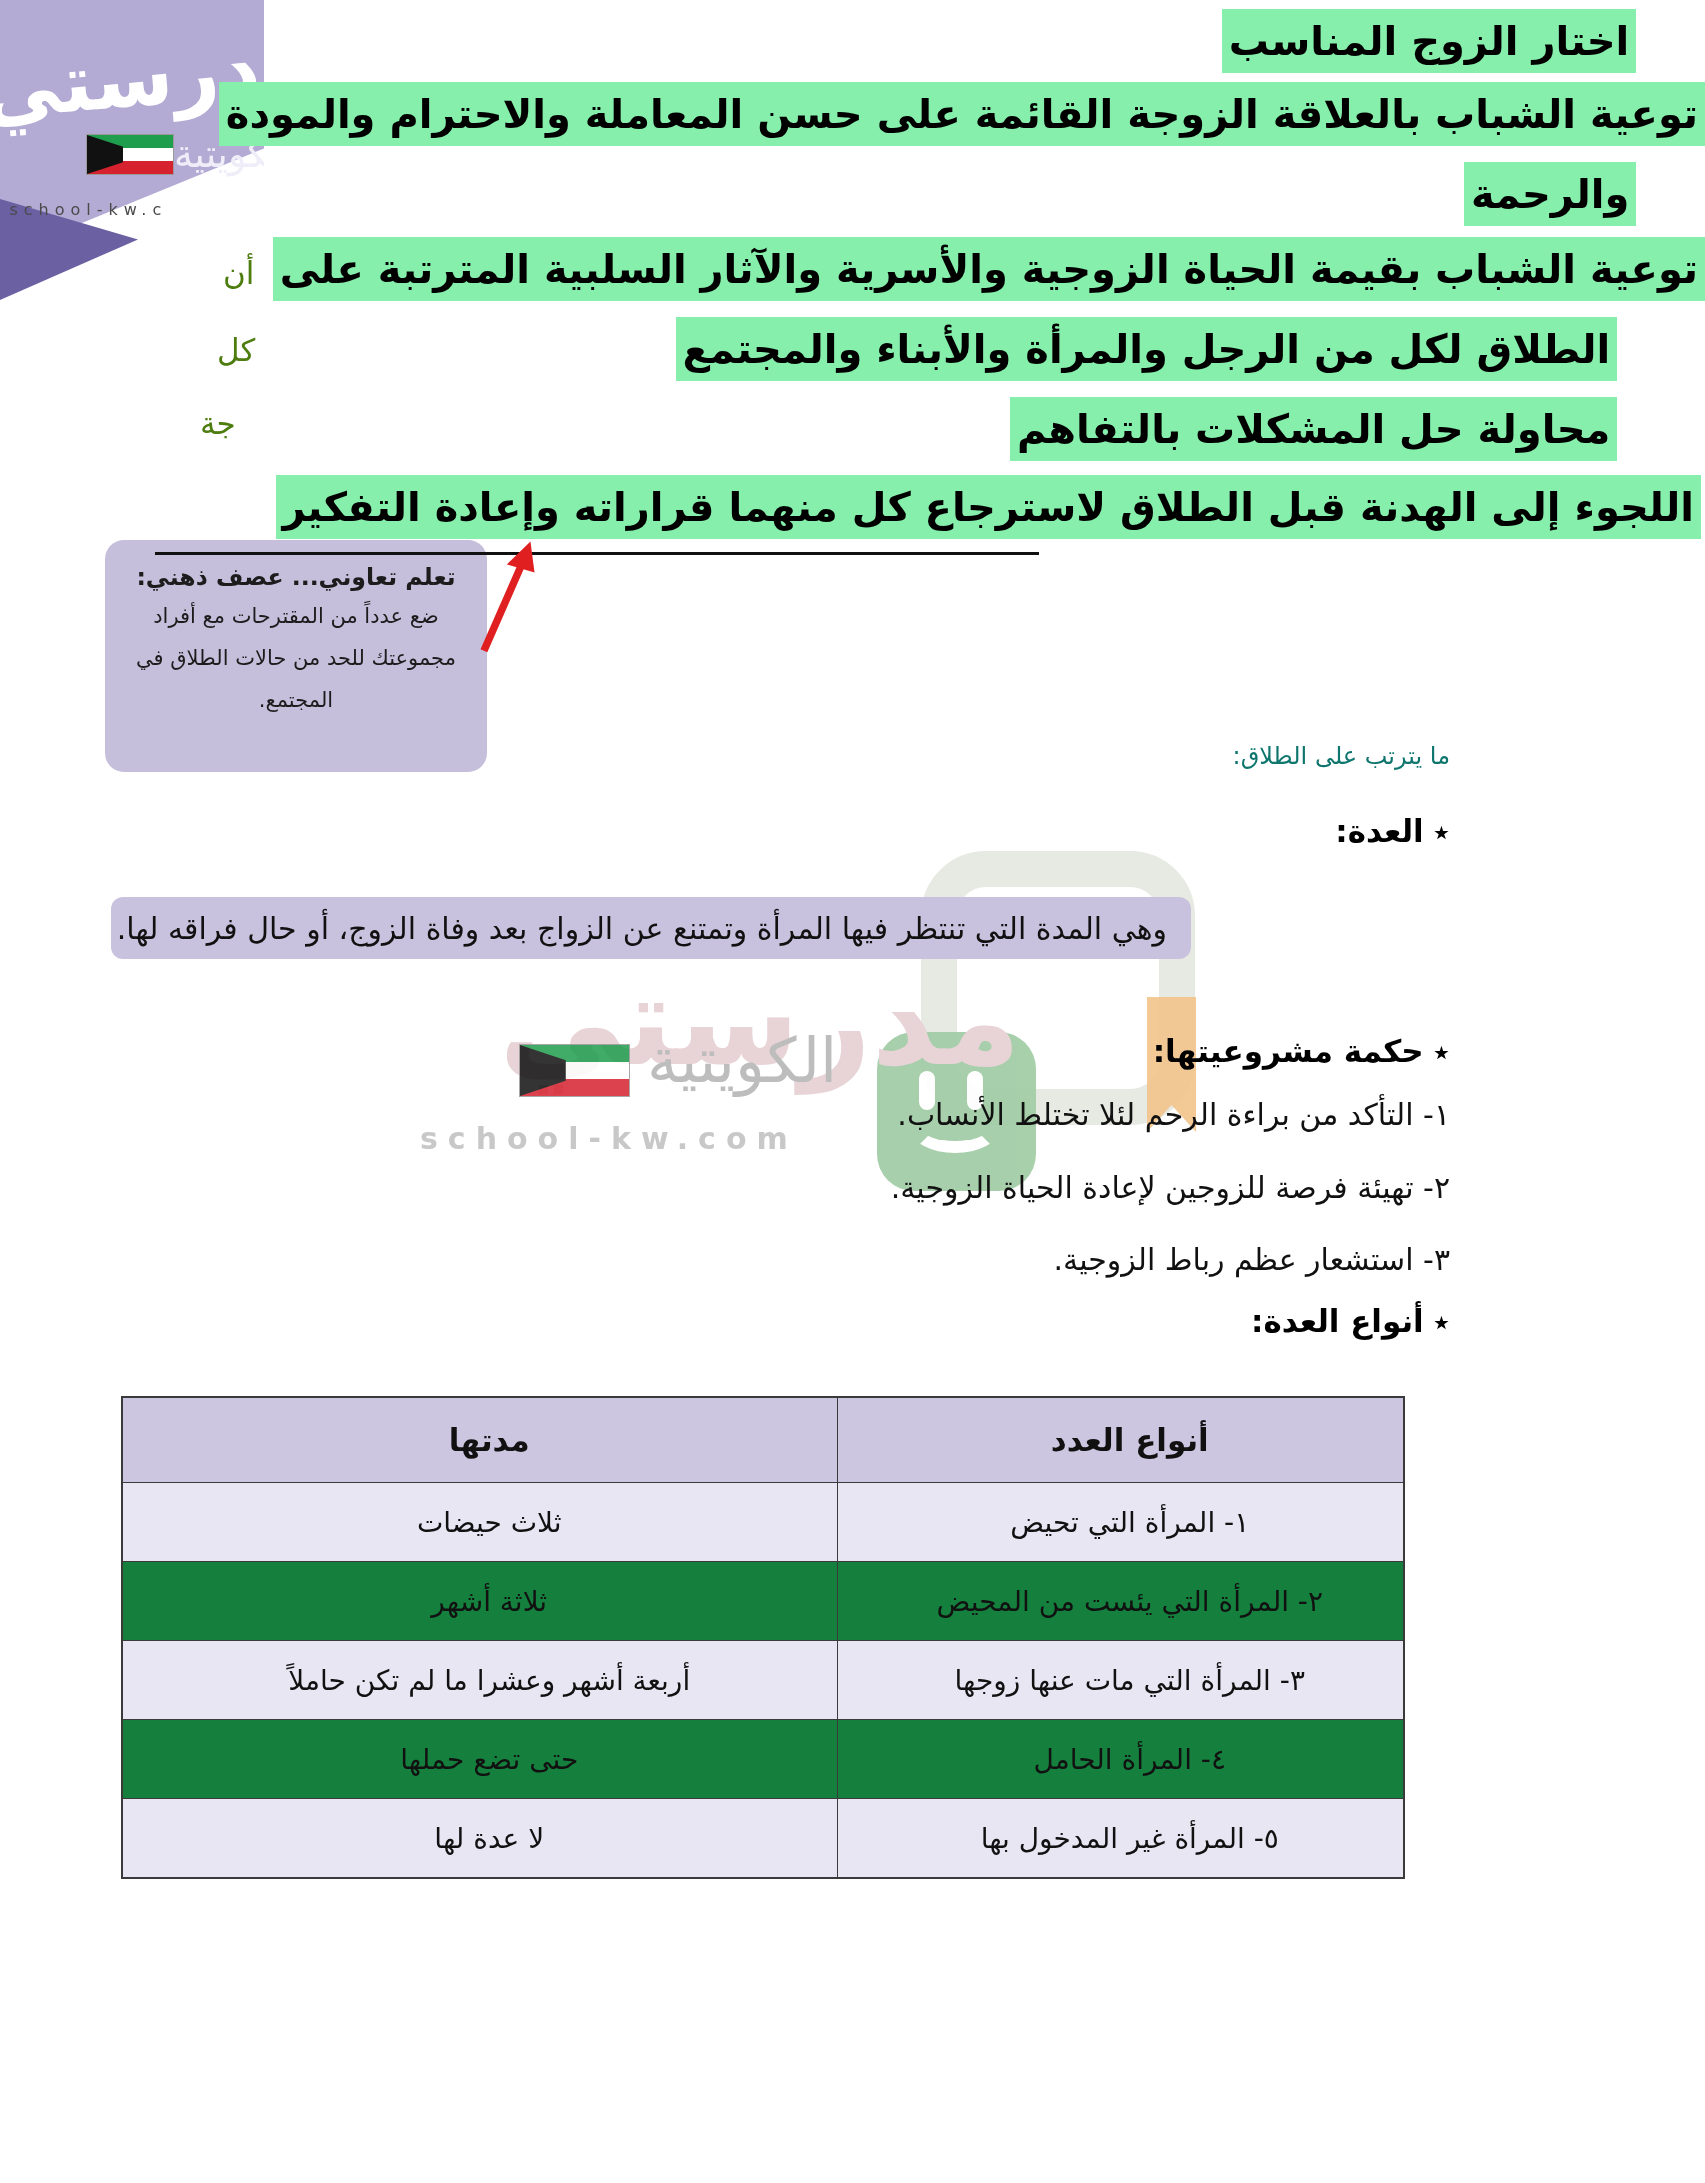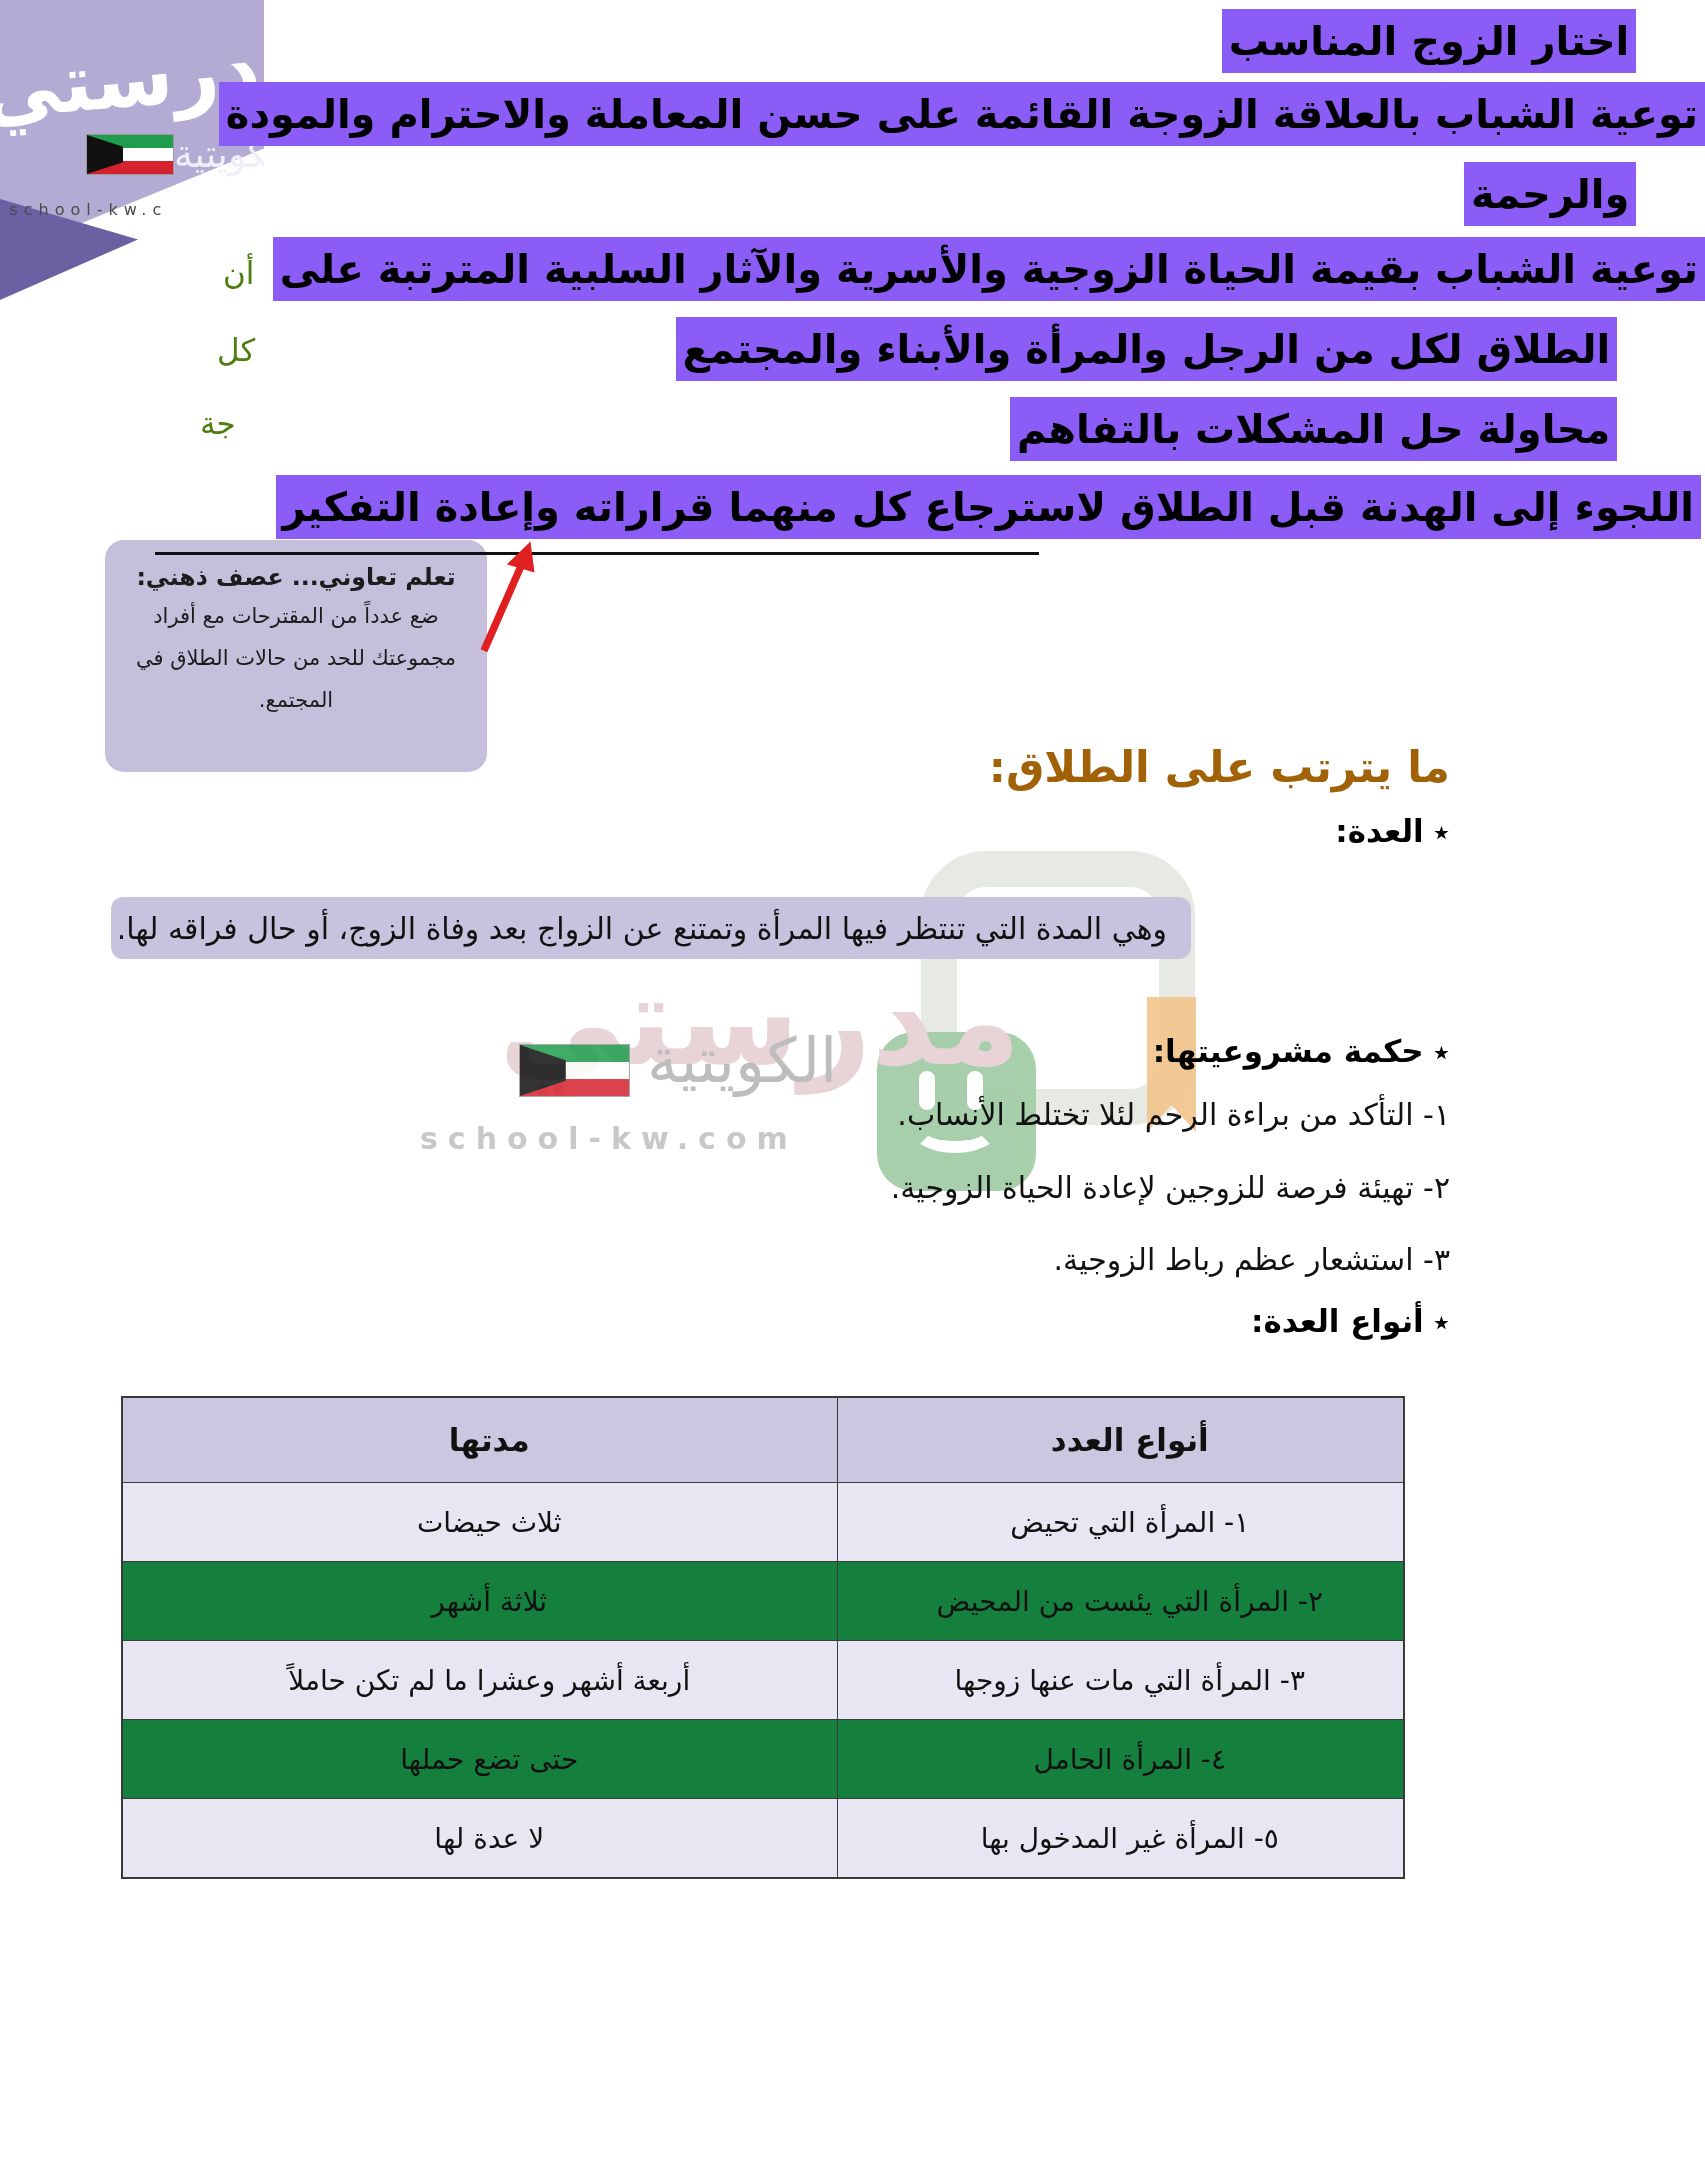--- a/index.html
+++ b/index.html
@@ -29,37 +29,37 @@
     background:linear-gradient(to bottom,#1f9e4e 0 33%,#ffffff 33% 66%,#d6222e 66% 100%);
     border:0.7px solid #999; }
   .flag .hoist { position:absolute; left:0; top:0; width:42%; height:100%;
     background:#111; clip-path:polygon(0 0,100% 30%,100% 70%,0 100%); }
   .flag-logo { left:86px; top:134px; width:86px; height:39px; }
 
   
   .stray { position:absolute; font-size:31px; color:#4d7c0f; z-index:2; white-space:nowrap; }
 
   
-  .hl { position:absolute; background:#8b5cf6; color:#000; font-weight:700;
+  .hl { position:absolute; background:#86efac; color:#000; font-weight:700;
     font-size:40px; line-height:1.6; white-space:nowrap; padding:0 6.7px; z-index:3; }
   .divider-line { position:absolute; left:155px; top:552px; width:884px; height:2.7px;
     background:#111; z-index:3; }
 
   .arrow-svg { position:absolute; left:465px; top:536px; width:81px; height:125px; z-index:4; }
 
   
   .activity-box { position:absolute; left:105px; top:540px; width:382px; height:232px;
     background:#c6bfdc; border-radius:19px; z-index:2;
     padding:23px 20px; box-sizing:border-box; text-align:center; color:#1c1c1c; }
   .activity-title { font-size:23.6px; font-weight:700; margin-bottom:4px; }
   .activity-body { font-size:21px; line-height:2.0; }
 
   
-  .red-heading { position:absolute; right:256px; top:742px; color:#a16207;
-    font-size:43px; font-weight:700; white-space:nowrap; z-index:2; }
+  .red-heading { position:absolute; right:256px; top:742px; color:#0f766e;
+    font-size:24px; font-weight:400; white-space:nowrap; z-index:2; }
   .h-star { position:absolute; right:256px; font-size:31px; font-weight:700; color:#000;
     white-space:nowrap; z-index:2; }
   .h-star .star { margin-inline-end:9.4px; }
   .def-box { position:absolute; left:111px; top:897px; width:1080px;
     background:#c9c2de; border-radius:12px; padding:13.5px 24px; box-sizing:border-box;
     font-size:30px; color:#111; text-align:right; white-space:nowrap; z-index:2; }
   .list-item { position:absolute; right:256px; font-size:30px; color:#111;
     white-space:nowrap; z-index:2; }
 
   

